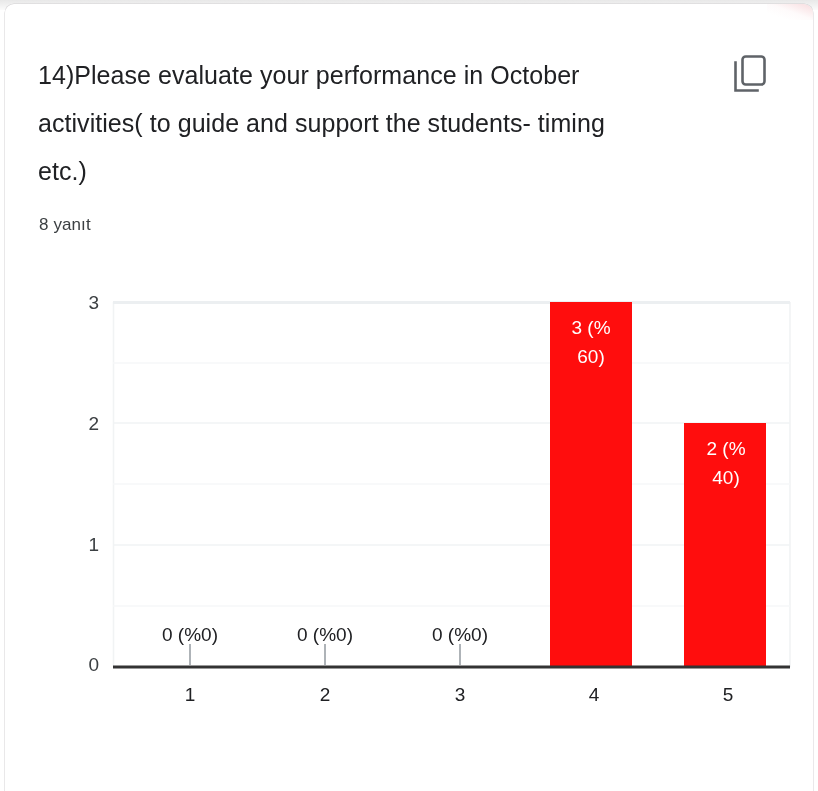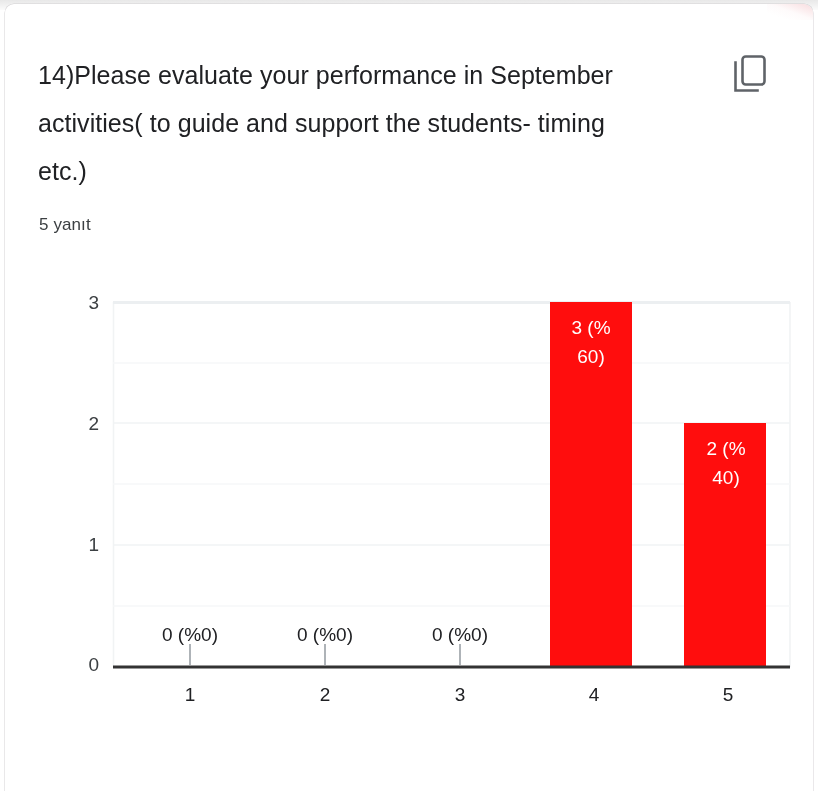--- a/index.html
+++ b/index.html
@@ -121,23 +121,23 @@
 </style>
 </head>
 <body>
 
 <div id="page-backdrop"></div>
 
 <div id="result-card">
 
   <div id="card-corner-tint"></div>
 
-  <div id="question-title">14)Please evaluate your performance in September activities( to guide and support the students- timing etc.)</div>
+  <div id="question-title">14)Please evaluate your performance in October activities( to guide and support the students- timing etc.)</div>
 
-  <div id="response-count">5 yanıt</div>
+  <div id="response-count">8 yanıt</div>
 
   <button id="copy-icon-button">
     <span>
       <svg width="52" height="48" viewBox="0 0 52 48" xmlns="http://www.w3.org/2000/svg">
 
         <path d="M13.5 8.5 L13.5 36.5 L35.5 36.5" fill="none" stroke="#5f6368" stroke-width="2.6" stroke-linecap="square" stroke-linejoin="miter"></path>
 
         <rect x="20.5" y="2.5" width="22" height="28" rx="3.2" ry="3.2" fill="#ffffff" stroke="#5f6368" stroke-width="2.6"></rect>
       </svg>
     </span>

